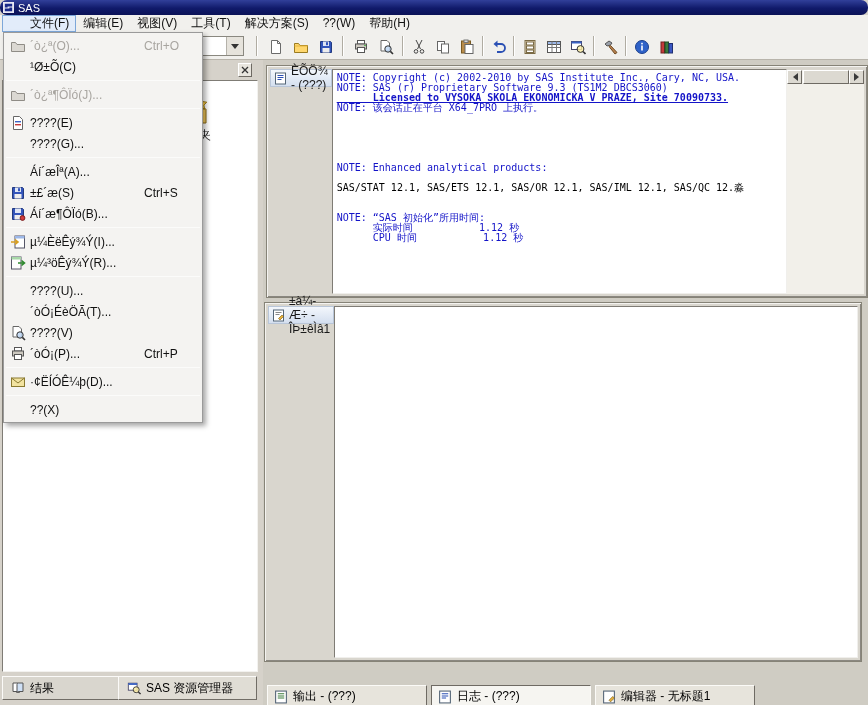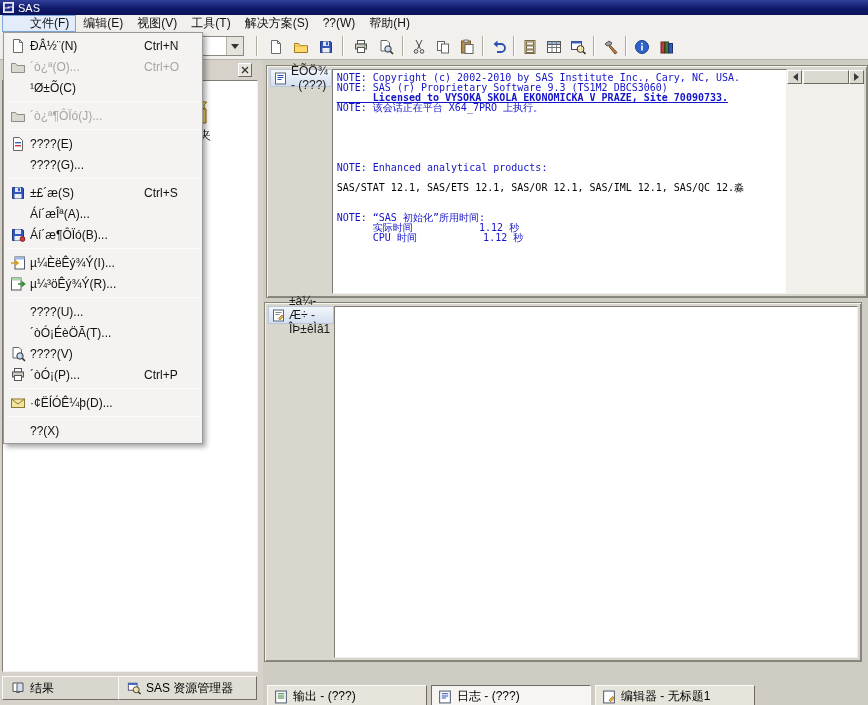--- a/index.html
+++ b/index.html
@@ -5,21 +5,21 @@
   *{box-sizing:border-box;margin:0;padding:0;}
   html,body{background:#888;}
   .app{position:relative;width:868px;height:705px;background:#d6d2ca;overflow:hidden;
        font-family:"Liberation Sans",sans-serif;font-size:12px;color:#111;}
   svg{display:block;}
   .i16{width:16px;height:16px;} .i14{width:14px;height:14px;} .i13{width:13px;height:13px;} .i32{width:32px;height:32px;}
 
   
   .titlebar{position:absolute;left:0;top:0;width:868px;height:15px;
     background:linear-gradient(180deg,#31409a,#101a6a 55%,#0b1257);
-    color:#fff;display:flex;align-items:center;gap:4px;padding:0 3px;font-size:11px;}
+    color:#fff;display:flex;align-items:center;gap:4px;padding:0 3px;font-size:11px;border-radius:7px;}
   
   .menubar{position:absolute;left:0;top:15px;width:868px;height:17px;background:#f1f0ed;display:flex;padding-left:2px;}
   .menu-top{padding:0 7px;line-height:17px;cursor:default;}
   .menu-top.active{background:#e2ecfa;outline:1px solid #7da7d9;outline-offset:-1px;padding-left:28px;}
   
   .toolbar{position:absolute;left:0;top:32px;width:868px;height:28px;background:#f1f0ed;border-bottom:1px solid #b8b4ab;}
   .combo{position:absolute;left:6px;top:4px;width:238px;height:20px;background:#fff;border:1px solid #8a8880;display:flex;}
   .combo-value{flex:1;line-height:18px;padding-left:3px;}
   .combo-btn{width:17px;background:#e6e3dc;border-left:1px solid #b5b2aa;display:flex;align-items:center;justify-content:center;}
   .arr-down{width:0;height:0;border-left:4px solid transparent;border-right:4px solid transparent;border-top:5px solid #333;}
@@ -383,30 +383,20 @@
           <svg class="i14" viewBox="0 0 13 13">
             <rect x="1.5" y="1" width="10" height="11" fill="#fff" stroke="#567"></rect>
             <path d="M6.5 9.5l3.5-3.5 1.5 1.5L8 11z" fill="#e8b23c" stroke="#7a5a10" stroke-width=".6"></path>
           </svg>
         </span>
       <span>编辑器 - 无标题1</span>
     </button>
   </div>
 
   <div class="menu-popup">
-    <div class="menu-item">
-      <span class="mi-icon">
-          <svg class="i16" viewBox="0 0 16 16">
-            <path d="M3.5 1.5h6l3 3v10h-9z" fill="#fff" stroke="#6b6b6b"></path>
-            <path d="M9.5 1.5v3h3" fill="none" stroke="#6b6b6b"></path>
-          </svg>
-        </span>
-      <span class="mi-label">ÐÂ½¨(N)</span>
-      <span class="mi-shortcut">Ctrl+N</span>
-    </div>
     <div class="menu-item disabled">
       <span class="mi-icon">
           <svg class="i16" viewBox="0 0 16 16">
             <path d="M1.5 4.5h4l1.5 2h7.5v7h-13z" fill="#dbd8d2" stroke="#8f8c86"></path>
           </svg>
         </span>
       <span class="mi-label">´ò¿ª(O)...</span>
       <span class="mi-shortcut">Ctrl+O</span>
     </div>
     <div class="menu-item">
@@ -435,38 +425,38 @@
         </span>
       <span class="mi-label">????(E)</span>
       <span class="mi-shortcut"></span>
     </div>
     <div class="menu-item">
       <span class="mi-icon"></span>
       <span class="mi-label">????(G)...</span>
       <span class="mi-shortcut"></span>
     </div>
     <div class="menu-sep"></div>
+    <div class="menu-item">
+      <span class="mi-icon"></span>
+      <span class="mi-label">Áí´æÎª(A)...</span>
+      <span class="mi-shortcut"></span>
+    </div>
     <div class="menu-item">
       <span class="mi-icon">
           <svg class="i16" viewBox="0 0 16 16">
             <path d="M2.5 2.5h10l1 1v10h-11z" fill="#3355bb" stroke="#223a80"></path>
             <rect x="5" y="2.5" width="6" height="4.5" fill="#dfe6f5"></rect>
             <rect x="8" y="3.2" width="2" height="3" fill="#3355bb"></rect>
             <rect x="4.5" y="9" width="7" height="4.5" fill="#eee"></rect>
           </svg>
         </span>
       <span class="mi-label">±£´æ(S)</span>
       <span class="mi-shortcut">Ctrl+S</span>
     </div>
     <div class="menu-item">
-      <span class="mi-icon"></span>
-      <span class="mi-label">Áí´æÎª(A)...</span>
-      <span class="mi-shortcut"></span>
-    </div>
-    <div class="menu-item">
       <span class="mi-icon">
           <svg class="i16" viewBox="0 0 16 16">
             <path d="M2.5 2.5h10l1 1v10h-11z" fill="#3355bb" stroke="#223a80"></path>
             <rect x="5" y="2.5" width="6" height="4.5" fill="#dfe6f5"></rect>
             <rect x="4.5" y="9" width="7" height="4.5" fill="#eee"></rect>
             <circle cx="12.5" cy="12" r="2.4" fill="#d43c3c" stroke="#7a1c1c"></circle>
           </svg>
         </span>
       <span class="mi-label">Áí´æ¶ÔÏó(B)...</span>
       <span class="mi-shortcut"></span>

